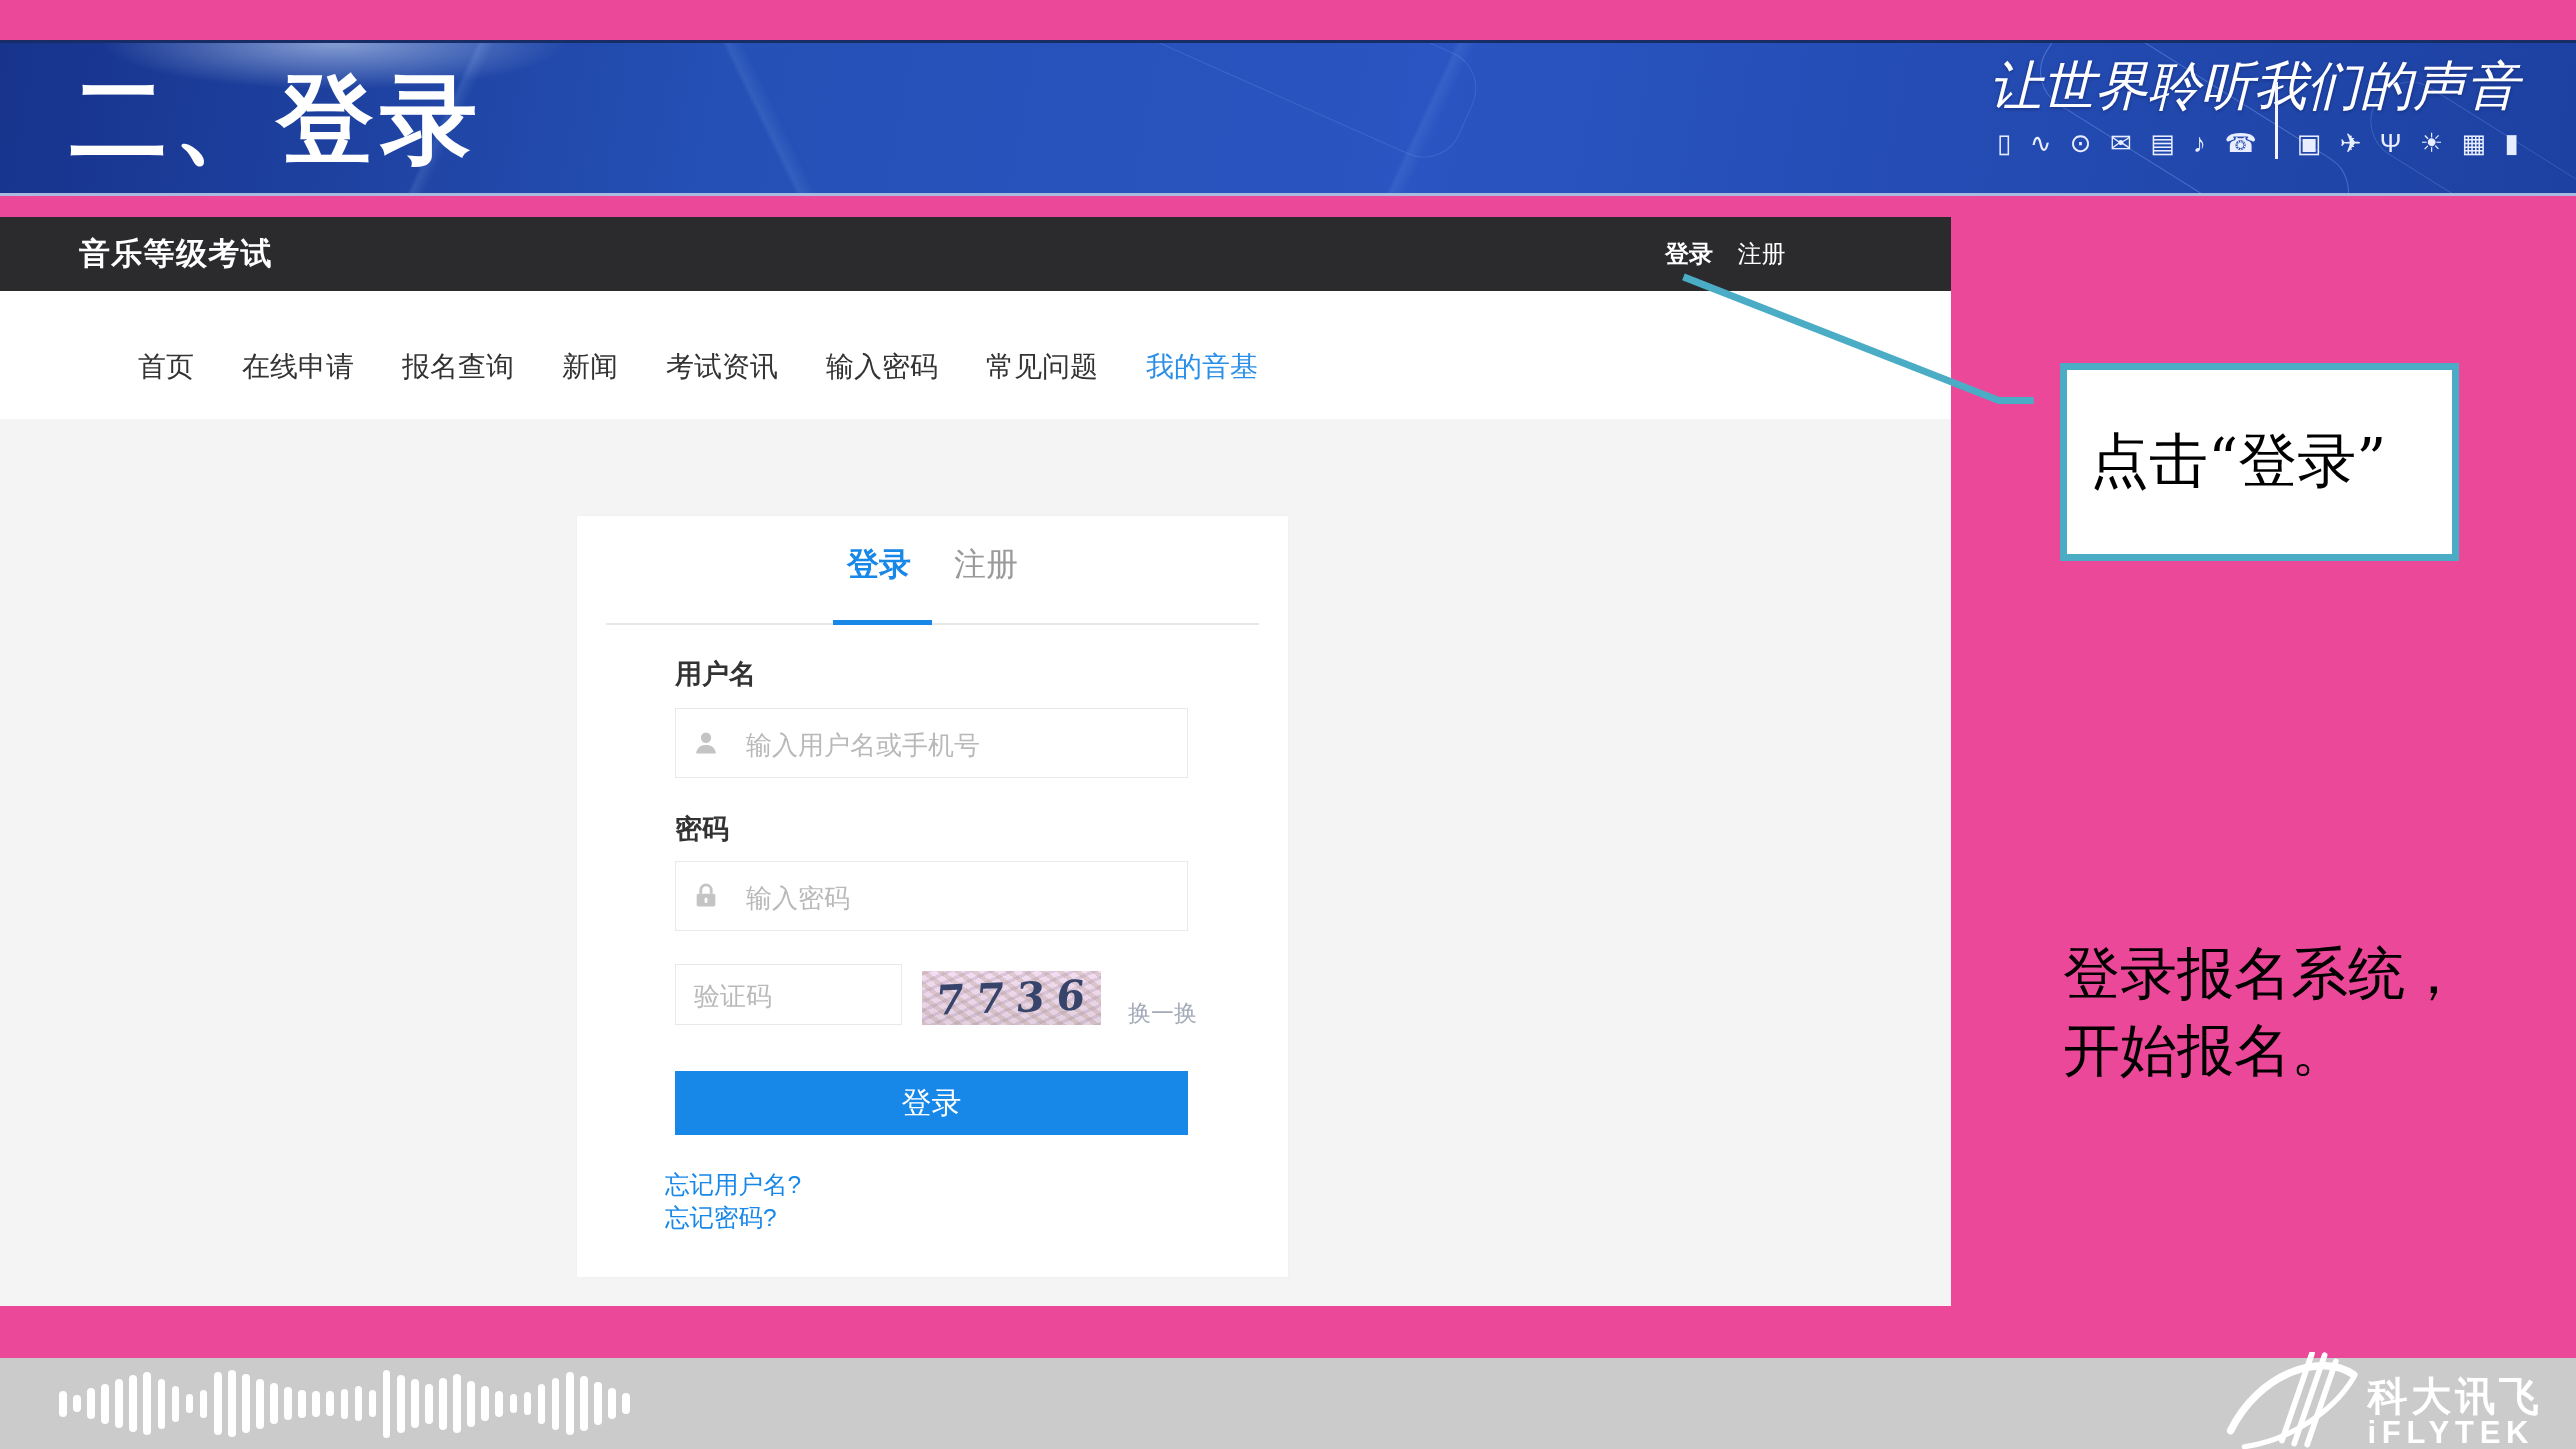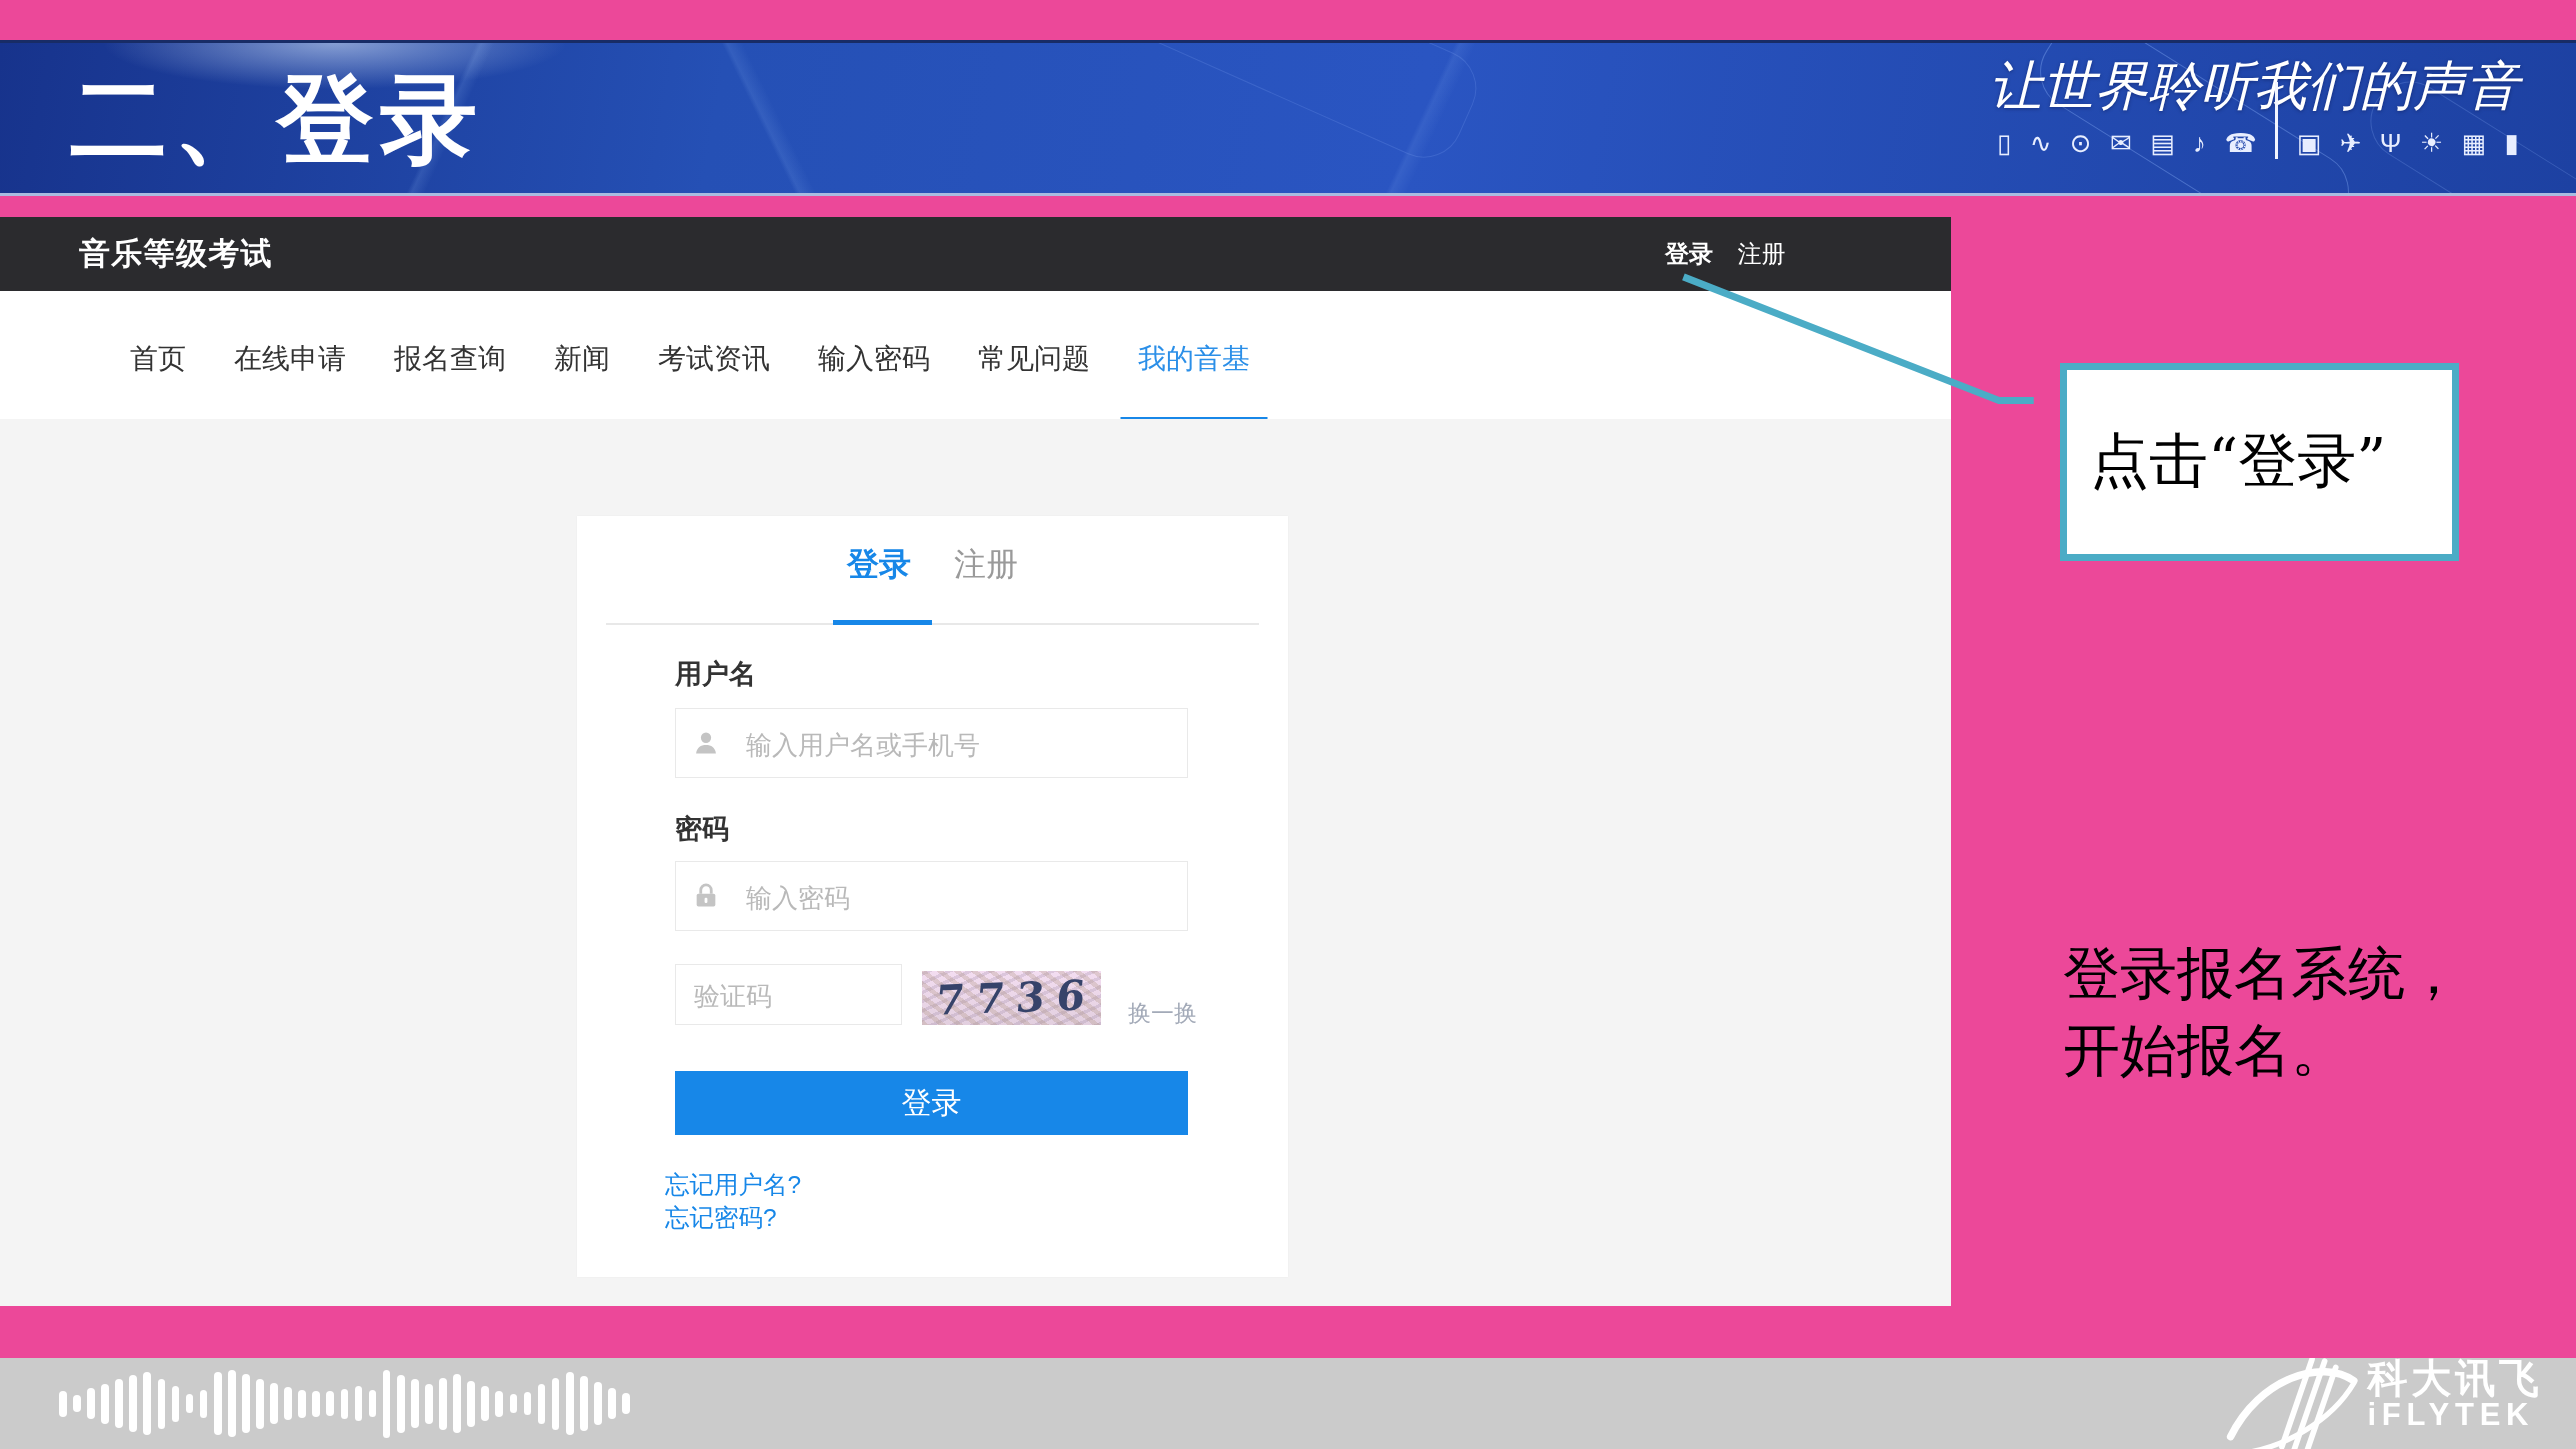--- a/index.html
+++ b/index.html
@@ -31,21 +31,21 @@
 
   
   .topbar{position:absolute;left:0;top:217px;width:1951px;height:74px;background:#2b2b2e;}
   .brand{position:absolute;left:79px;top:0;height:74px;line-height:74px;
     color:#ffffff;font-size:31px;font-weight:bold;letter-spacing:1.3px;}
   .auth-links{position:absolute;left:1665px;top:0;height:74px;display:flex;gap:24.5px;align-items:center;}
   .auth-links a{color:#ffffff;font-size:24px;text-decoration:none;}
   .auth-links a.strong{font-weight:bold;}
 
   .mainnav{position:absolute;left:0;top:291px;width:1951px;height:128px;background:#ffffff;}
-  .mainnav ul{list-style:none;margin:4px;padding:0 0 0 126px;display:flex;gap:48px;align-items:center;height:100%;}
+  .mainnav ul{list-style:none;margin:12px;padding:0 0 0 126px;display:flex;gap:48px;align-items:center;height:100%;}
   .mainnav li{position:relative;height:100%;display:flex;align-items:center;}
   .mainnav a{color:#333333;font-size:28px;text-decoration:none;}
   .mainnav li.active a{color:#2b8fe8;}
   .mainnav li.active .nav-underline{position:absolute;left:50%;transform:translateX(-50%);
     bottom:0;width:147px;height:5.8px;background:#1787e8;}
 
   .content{position:absolute;left:0;top:419px;width:1951px;height:887px;background:#f4f4f4;}
 
   
   .card{position:absolute;left:577px;top:97px;width:711px;height:761px;background:#ffffff;
@@ -89,21 +89,21 @@
     border:7.7px solid #4bacc6;background:#ffffff;z-index:7;display:flex;align-items:center;}
   .annotation-text{font-family:"DejaVu Serif","Liberation Serif",serif;font-size:59px;color:#000;
     padding-left:23px;white-space:nowrap;}
   .note{position:absolute;left:2063px;top:935px;font-family:"DejaVu Serif","Liberation Serif",serif;
     font-size:57px;line-height:77px;color:#000;}
 
   
   .footer{position:absolute;left:0;top:1358px;width:2576px;height:91px;background:#cbcbcb;}
   .wave{position:absolute;left:59px;top:0;height:91px;display:flex;align-items:center;gap:6.4px;}
   .wave i{display:block;width:7.7px;border-radius:4.5px;background:#ffffff;}
-  .iflytek{position:absolute;right:33px;top:0;height:91px;display:flex;align-items:flex-start;gap:9px;color:#fff;}
+  .iflytek{position:absolute;right:33px;top:0;height:91px;display:flex;align-items:flex-end;gap:9px;color:#fff;}
   .iflytek-cn{font-size:40px;font-weight:bold;letter-spacing:3.9px;line-height:40px;}
   .iflytek-en{font-size:31px;font-weight:bold;letter-spacing:5.8px;line-height:33px;}
 </style>
 </head>
 <body>
 
 <div class="slide">
 
   <header class="banner">
     <div class="circuit c1"></div>

